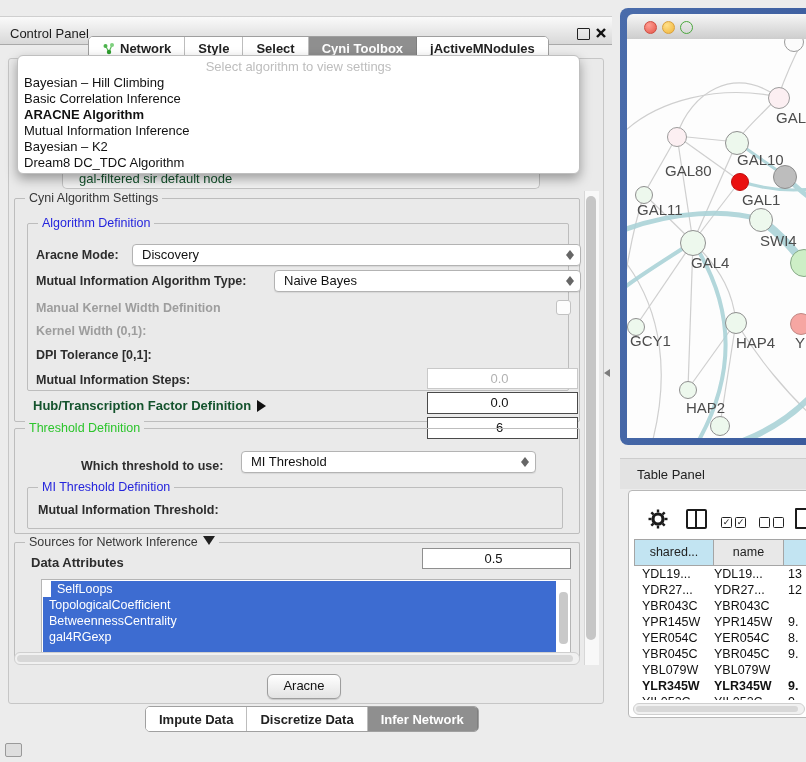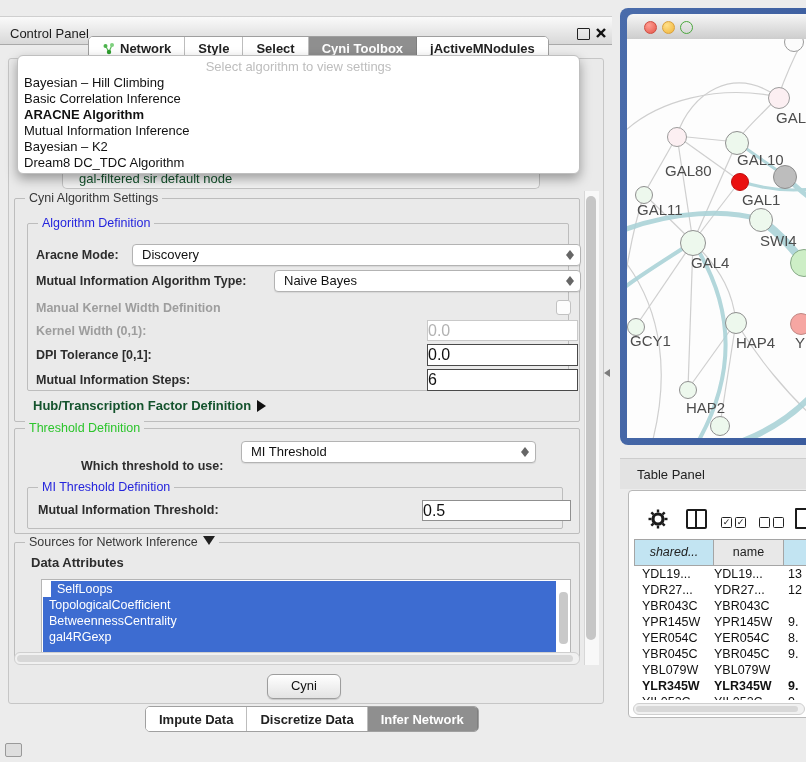--- a/index.html
+++ b/index.html
@@ -29,21 +29,21 @@
   .legend{top:-8px;left:10px;background:#eaeaea;padding:0 4px;font-size:12.5px;white-space:nowrap;}
   .lg-dark{color:#383838;}
   .lg-blue{color:#2424dd;}
   .lg-green{color:#2cc52c;}
   .flabel{font-size:12.5px;font-weight:bold;color:#2d2d2d;white-space:nowrap;}
   .flabel.dis{color:#9d9d9d;}
   .combo{background:#fff;border:1px solid #b3b3b3;border-radius:4px;font-size:13px;color:#111;line-height:20px;padding-left:9px;box-shadow:0 1px 1px rgba(0,0,0,.08);}
   .spin{position:absolute;right:5px;top:0;bottom:0;width:11px;}
   .spin .u{position:absolute;left:2px;top:5px;width:0;height:0;border-left:4px solid transparent;border-right:4px solid transparent;border-bottom:5px solid #666;}
   .spin .d{position:absolute;left:2px;bottom:5px;width:0;height:0;border-left:4px solid transparent;border-right:4px solid transparent;border-top:5px solid #666;}
-  .ninput{background:#fff;font-size:16px;text-align:left;padding-right:6px;line-height:19px;}
+  .ninput{background:#fff;font-size:13px;text-align:center;padding-right:6px;line-height:19px;margin-top:48px;}
   .ninput.en{border:1px solid #4a4a4a;color:#111;}
   .ninput.dis{border:1px solid #c9c9c9;color:#b2b2b2;}
   .chk{width:13px;height:13px;border:1px solid #c2c2c2;border-radius:3px;background:#fdfdfd;}
   .arrow-right{display:inline-block;width:0;height:0;border-top:6px solid transparent;border-bottom:6px solid transparent;border-left:9px solid #111;vertical-align:-2px;margin-left:6px;}
   .arrow-down{display:inline-block;width:0;height:0;border-left:6px solid transparent;border-right:6px solid transparent;border-top:9px solid #222;vertical-align:1px;margin-left:5px;}
   .listbox{background:#fff;border:1px solid #b5b5b5;overflow:hidden;}
   .litem{position:absolute;left:1px;right:14px;height:16px;background:#3d6cd1;color:#fff;font-size:12.5px;line-height:16px;padding-left:6px;white-space:nowrap;overflow:hidden;}
   .hsb-track{border:1px solid #cfcfcf;border-radius:6px;background:#f1f1f1;}
   .hsb-thumb{border-radius:4px;background:#d8d8d8;}
   .apply-btn{left:267px;top:674px;width:72px;height:23px;border:1px solid #9d9d9d;border-radius:6px;background:linear-gradient(#ffffff,#e3e3e3);font-size:13px;color:#111;text-align:center;line-height:22px;box-shadow:0 1px 1px rgba(0,0,0,.15);}
@@ -174,21 +174,21 @@
 
     <div class="a" style="left:18px;top:199px;font-size:13px;font-weight:bold;color:#14532d;">
       <span>Hub/Transcription Factor Definition</span><span class="arrow-right"></span>
     </div>
   </div>
 
   <div class="a grp" style="left:14px;top:428px;width:564px;height:104px;">
     <span class="a legend lg-green">Threshold Definition</span>
 
     <span class="a flabel" style="left:66px;top:30px;">Which threshold to use:</span>
-    <div class="a combo" style="left:226px;top:12px;width:284px;height:20px;">
+    <div class="a combo" style="left:226px;top:22px;width:284px;height:20px;">
       <span>MI Threshold</span>
       <span class="spin">
           <span class="u"></span>
           <span class="d"></span>
         </span>
     </div>
 
     <div class="a grp" style="left:12px;top:58px;width:534px;height:40px;">
       <span class="a legend lg-blue">MI Threshold Definition</span>
       <span class="a flabel" style="left:10px;top:15px;">Mutual Information Threshold:</span>
@@ -205,21 +205,21 @@
       <div class="litem" style="top:33px;">BetweennessCentrality</div>
       <div class="litem" style="top:49px;">gal4RGexp</div>
       <div class="litem" style="top:65px;"></div>
       <div class="a" style="right:2px;top:12px;width:9px;height:52px;border-radius:4px;background:#c9c9c9;"></div>
     </div>
   </div>
   <div class="a hsb-track" style="left:14px;top:652px;width:564px;height:11px;">
     <div class="hsb-thumb" style="position:absolute;left:2px;top:1.5px;width:556px;height:7px;"></div>
   </div>
 
-  <div class="a apply-btn">Cyni</div>
+  <div class="a apply-btn">Aracne</div>
 
   <div class="a btabbar">
     <div class="tseg">
         <span>Impute Data</span>
       </div>
     <div class="tseg">
         <span>Discretize Data</span>
       </div>
     <div class="tseg sel">
         <span>Infer Network</span>
@@ -319,21 +319,21 @@
           <line x1="5.4" y1="14.6" x2="3.3" y2="16.7"></line>
       </g>
     </svg>
     <div class="a" style="left:57px;top:18px;width:17px;height:16px;border:2px solid #1b1b1b;border-radius:2px;">
       <div style="position:absolute;left:7px;top:0;width:2px;height:16px;background:#1b1b1b;"></div>
     </div>
     <div class="a" style="left:92px;top:22px;white-space:nowrap;"><span class="mini-chk">✓</span><span class="mini-chk">✓</span></div>
     <div class="a" style="left:130px;top:22px;white-space:nowrap;"><span class="mini-chk"></span><span class="mini-chk"></span></div>
     <div class="a" style="left:166px;top:17px;width:13px;height:17px;border:2px solid #1b1b1b;border-radius:1px;background:#fff;"></div>
 
-    <div class="hcell hc-blue" style="left:5px;width:78px;font-style:italic;">shared...</div>
+    <div class="hcell hc-blue" style="left:5px;width:78px;">shared...</div>
     <div class="hcell hc-gray" style="left:84px;width:69px;">name</div>
     <div class="hcell hc-blue" style="left:154px;width:28px;"></div>
 
     <div class="trows">
       <div class="trow" style="top:0px;">
           <span class="tcell tc1">YDL19...</span>
           <span class="tcell tc2">YDL19...</span>
           <span class="tcell tc3">13</span>
         </div>
       <div class="trow" style="top:16px;">

